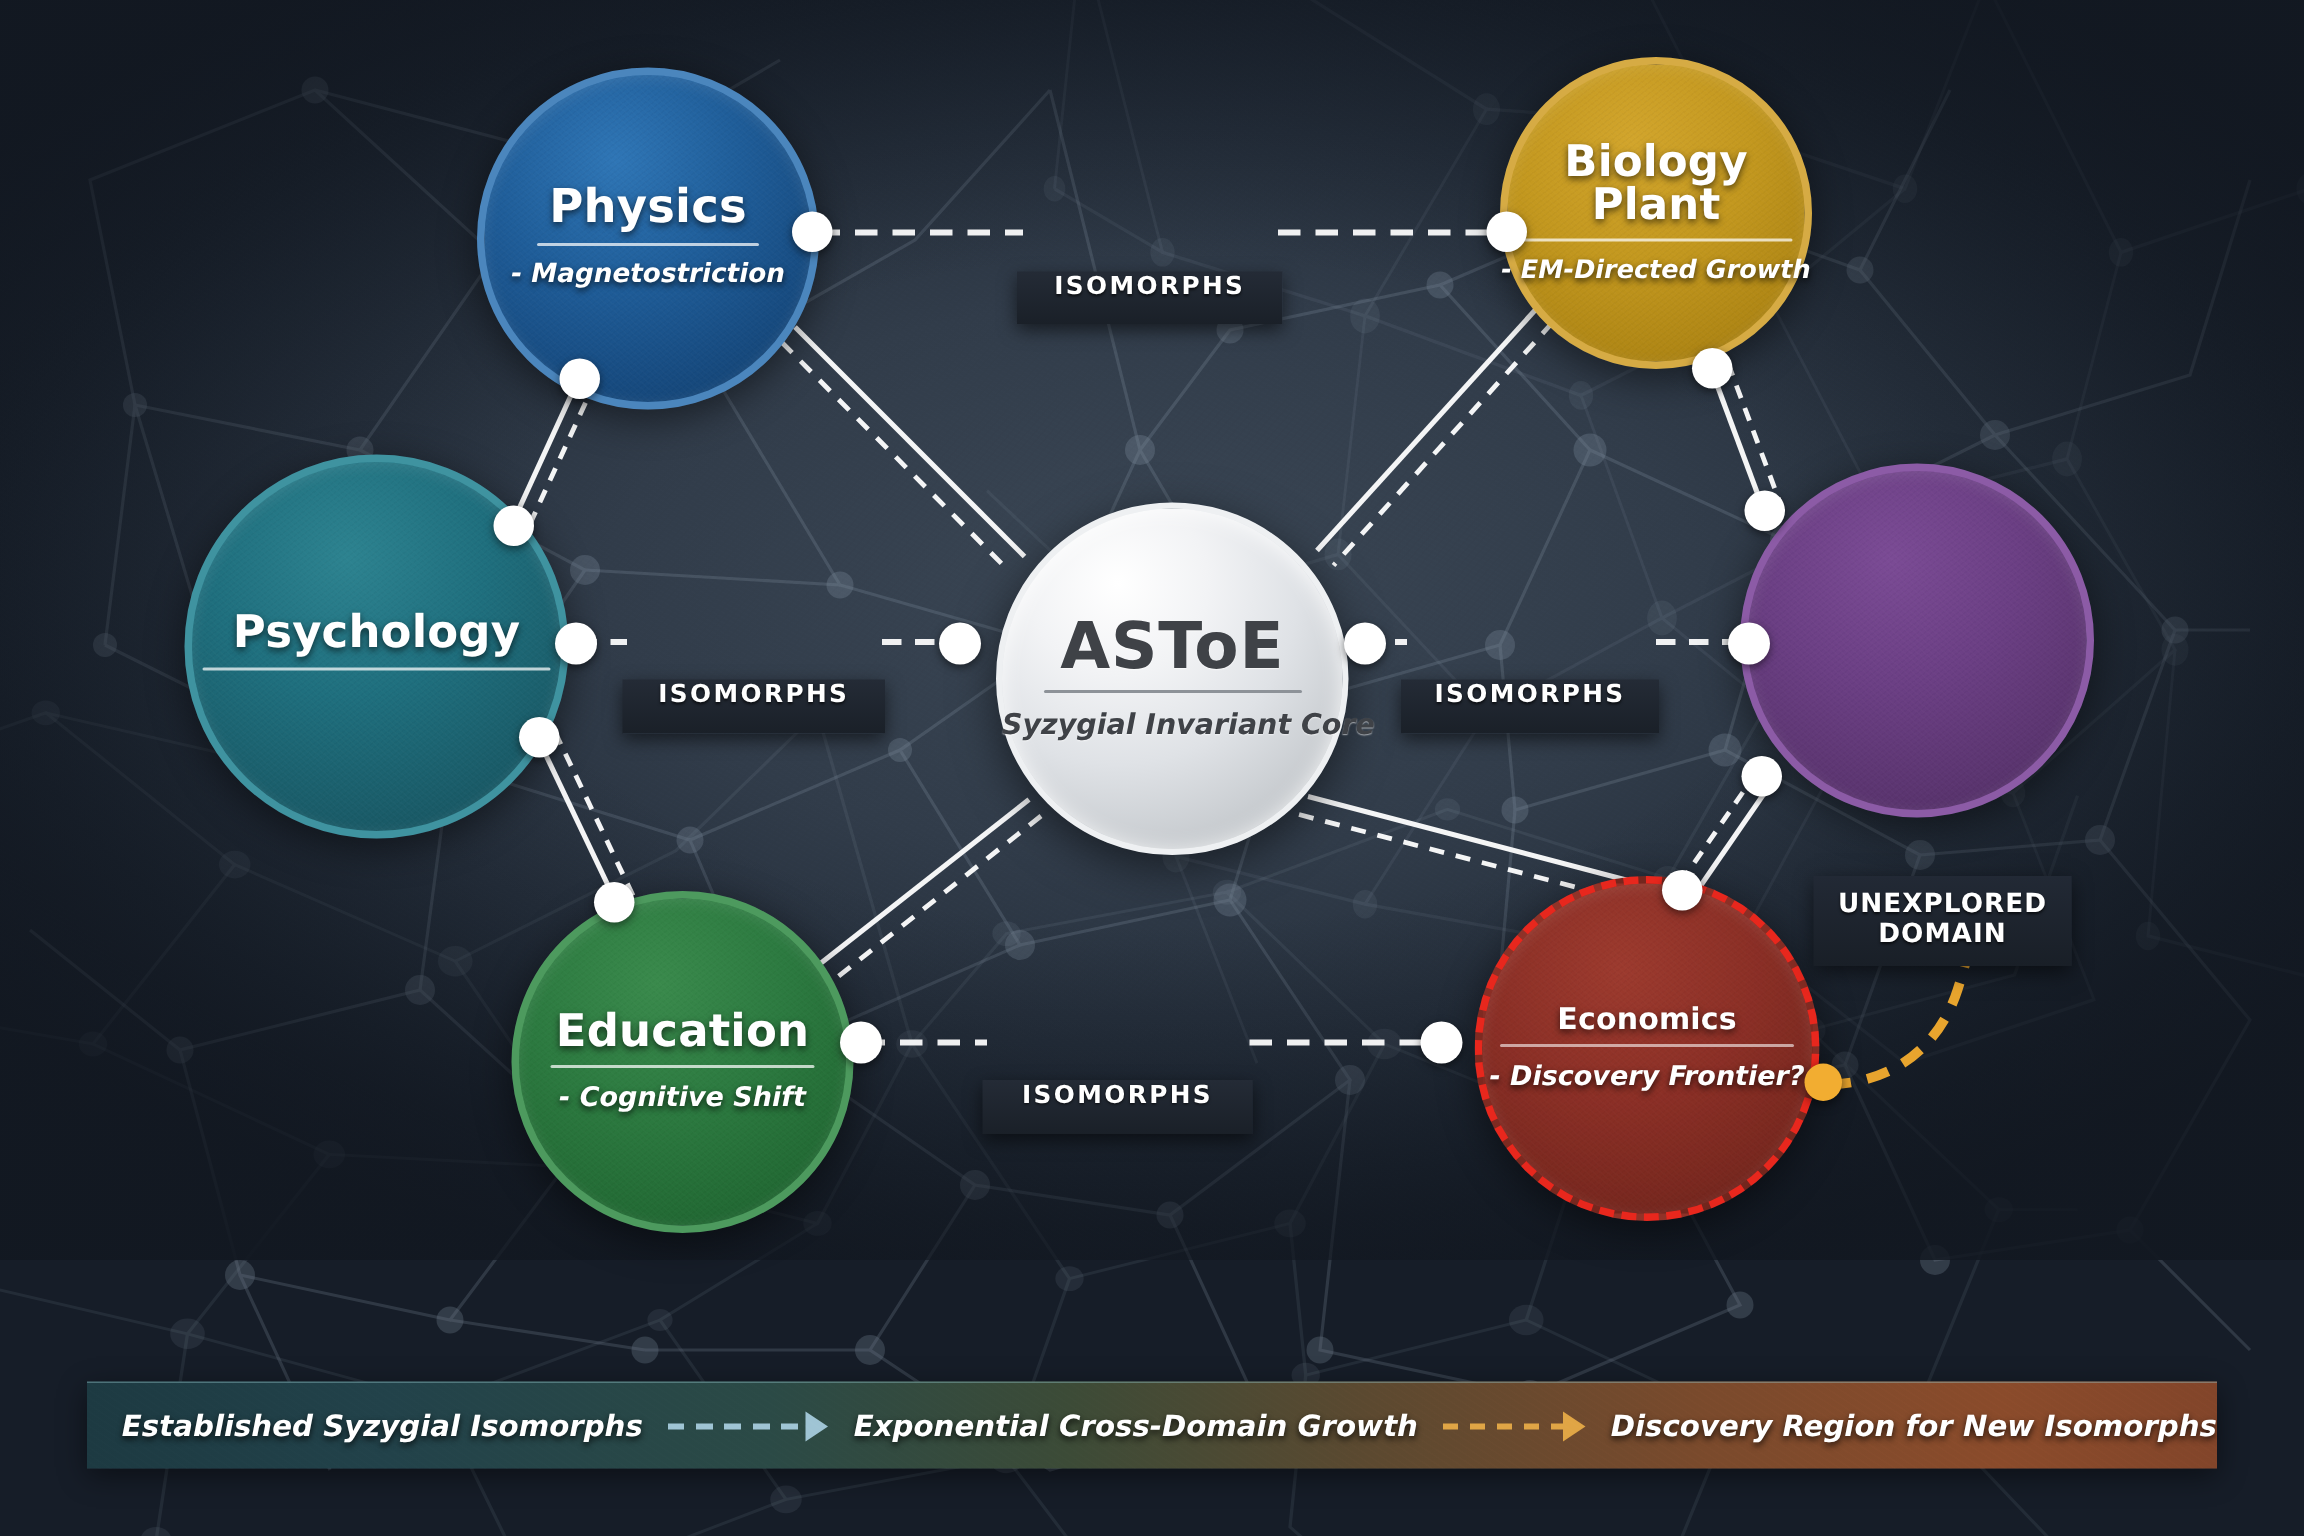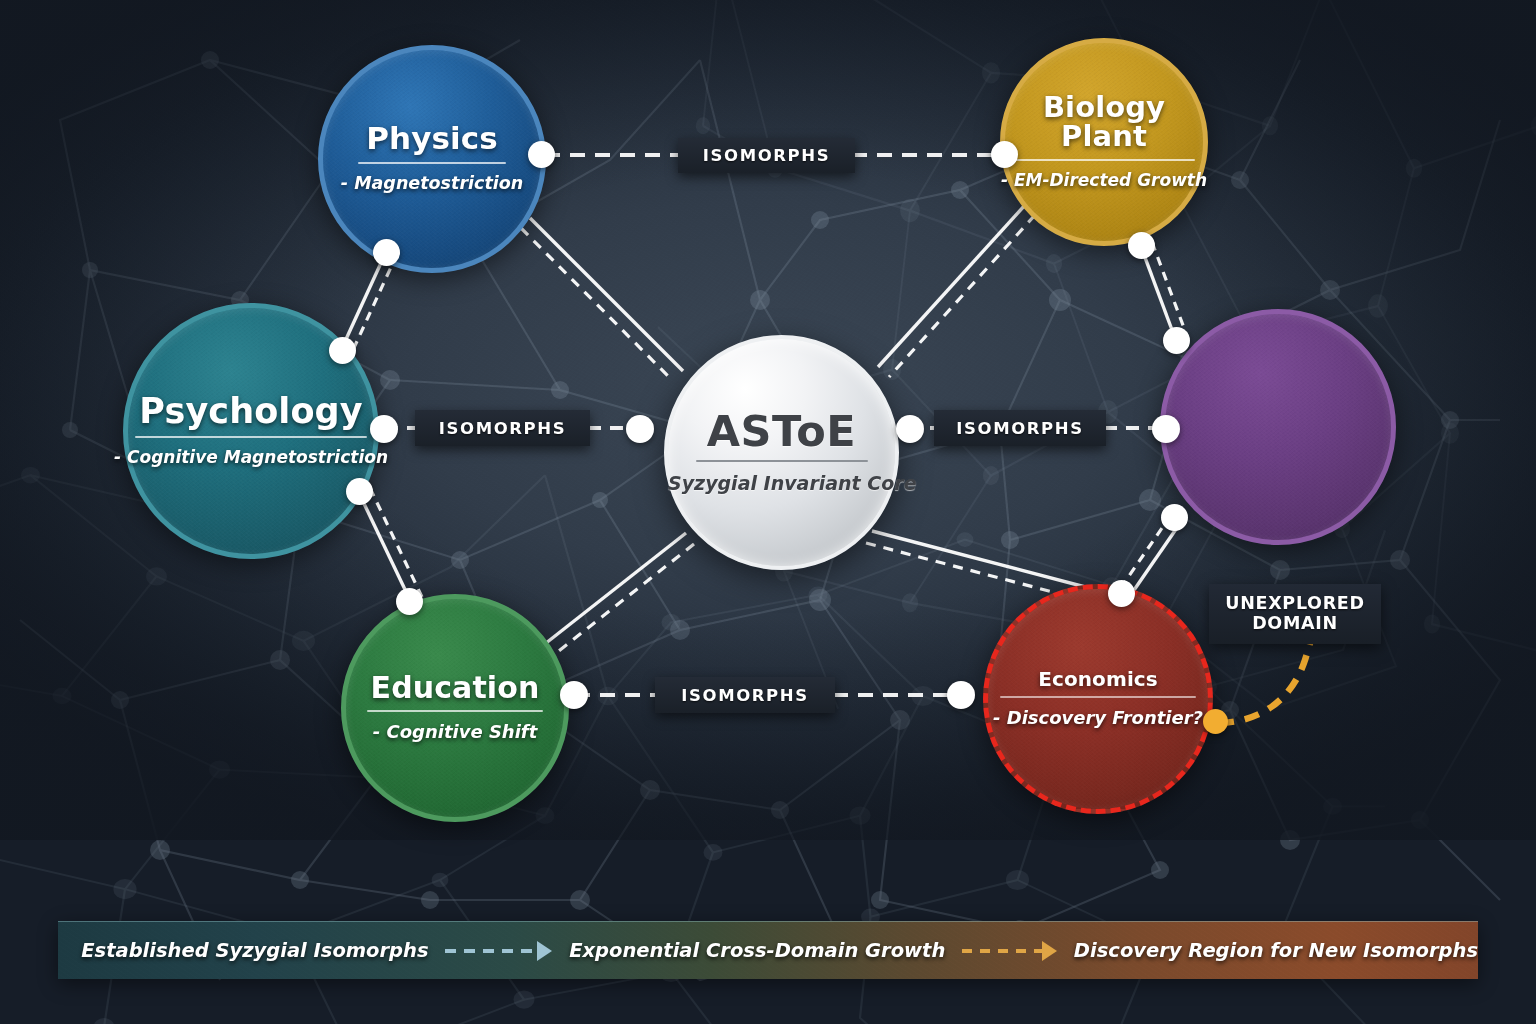--- a/index.html
+++ b/index.html
@@ -62,21 +62,21 @@
   #n-plantbio { left:1000px; top:38px; width:208px; height:208px;
     background:radial-gradient(circle at 42% 26%, #d2a52c 0%, #c3981f 42%, #b08715 75%, #95710f 100%);
     border:5px solid #d6ab44; }
   #n-plantbio .ttl { font-size:29px; }
   #n-plantbio .rule { width:182px; }
   #n-plantbio .sub { font-size:17px; }
 
   #n-psych { left:123px; top:303px; width:256px; height:256px;
     background:radial-gradient(circle at 42% 26%, #2d8390 0%, #1f6f7e 40%, #1a5c69 74%, #154c57 100%);
     border:5px solid #3f93a0; }
-  #n-psych .ttl { font-size:35px; }
+  #n-psych .ttl { font-size:30px; }
   #n-psych .rule { width:232px; }
   #n-psych .sub { font-size:17px; }
 
   #n-neuro { left:1160px; top:309px; width:236px; height:236px;
     background:radial-gradient(circle at 42% 26%, #7b4b95 0%, #6b3f84 40%, #5b3570 74%, #4a2a5c 100%);
     border:5px solid #8c5ba6; }
   #n-neuro .ttl { font-size:29px; }
   #n-neuro .rule { width:214px; }
   #n-neuro .sub { font-size:17.5px; }
 
@@ -109,23 +109,24 @@
 
   
   .dot { position:absolute; border-radius:50%; background:#fff; z-index:7;
     box-shadow:0 2px 6px rgba(0,0,0,.5); }
   .dot.amber { background:#f2ad31; box-shadow:0 2px 7px rgba(0,0,0,.55); }
 
   
   .iso-badge { position:absolute; z-index:8;
     background:linear-gradient(180deg, #242b36 0%, #1a2028 100%);
     color:#fff; font-size:16.5px; font-weight:bold; letter-spacing:1.6px;
-    display:flex; align-items:center; justify-content:center;
+    display:flex; justify-content:center;
     box-shadow:0 4px 12px rgba(0,0,0,.55);
     text-shadow:0 1px 2px rgba(0,0,0,.7);
+    margin-top:43px;
   }
 
   
   #unexplored { position:absolute; left:1209px; top:584px; width:172px; height:60px; z-index:8;
     background:linear-gradient(180deg,#222935 0%,#191f27 100%);
     color:#fff; font-size:17.5px; font-weight:bold; letter-spacing:.7px;
     display:flex; flex-direction:column; align-items:center; justify-content:center;
     line-height:1.14; text-align:center;
     box-shadow:0 4px 13px rgba(0,0,0,.55);
     text-shadow:0 1px 2px rgba(0,0,0,.7);
@@ -309,21 +310,20 @@
       <div class="rule"></div>
       <div class="sub">- EM-Directed Growth</div>
     </div>
   </div>
 
   <div class="node" id="n-psych">
     <div class="grain"></div>
     <div class="inner">
       <div class="ttl">Psychology</div>
       <div class="rule"></div>
-      <div class="sub">- Cognitive Magnetostriction</div>
     </div>
   </div>
 
   <div class="node" id="n-neuro">
     <div class="grain"></div>
   </div>
 
   <div class="node" id="n-edu">
     <div class="grain"></div>
     <div class="inner">

